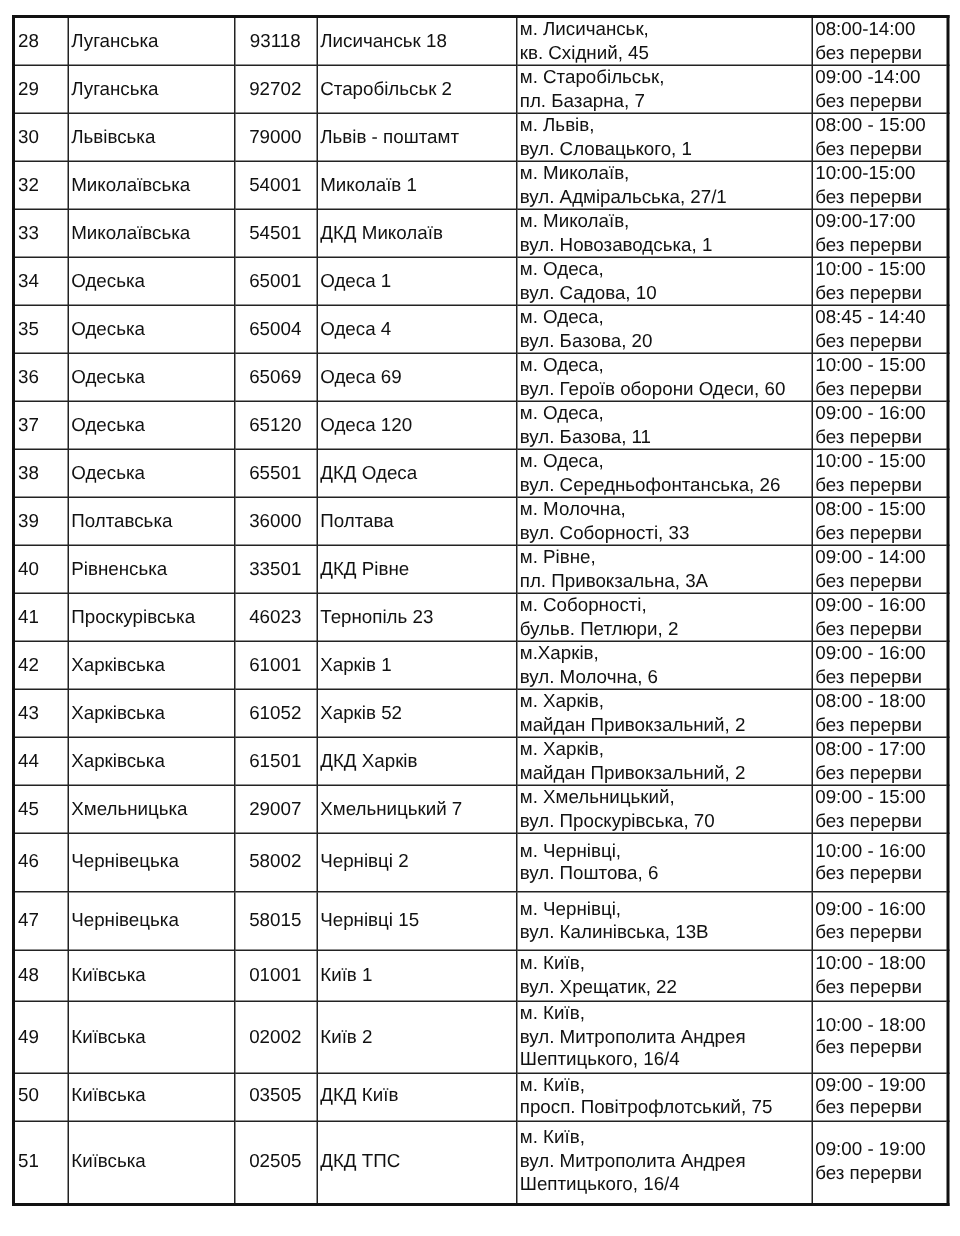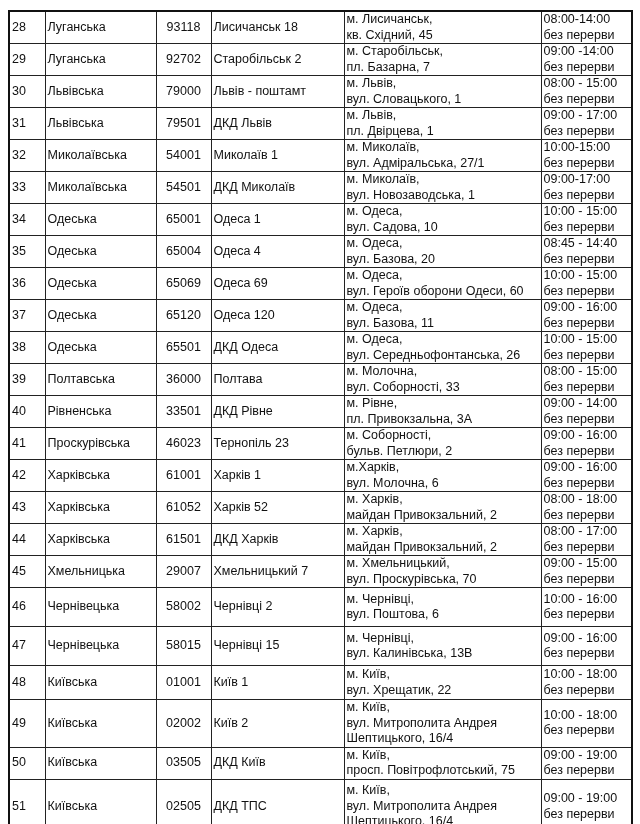--- a/index.html
+++ b/index.html
@@ -80,34 +80,20 @@
         <td class="addr">
           <span class="line">м. Львів,</span>
           <span class="line">вул. Словацького, 1</span>
         </td>
         <td class="hrs">
           <span class="line">08:00 - 15:00</span>
           <span class="line">без перерви</span>
         </td>
       </tr>
       <tr class="r2">
-        <td class="num">31</td>
-        <td class="reg">Львівська</td>
-        <td class="idx">79501</td>
-        <td class="name">ДКД Львів</td>
-        <td class="addr">
-          <span class="line">м. Львів,</span>
-          <span class="line">пл. Двірцева, 1</span>
-        </td>
-        <td class="hrs">
-          <span class="line">09:00 - 17:00</span>
-          <span class="line">без перерви</span>
-        </td>
-      </tr>
-      <tr class="r2">
         <td class="num">32</td>
         <td class="reg">Миколаївська</td>
         <td class="idx">54001</td>
         <td class="name">Миколаїв 1</td>
         <td class="addr">
           <span class="line">м. Миколаїв,</span>
           <span class="line">вул. Адміральська,  27/1</span>
         </td>
         <td class="hrs">
           <span class="line">10:00-15:00</span>

